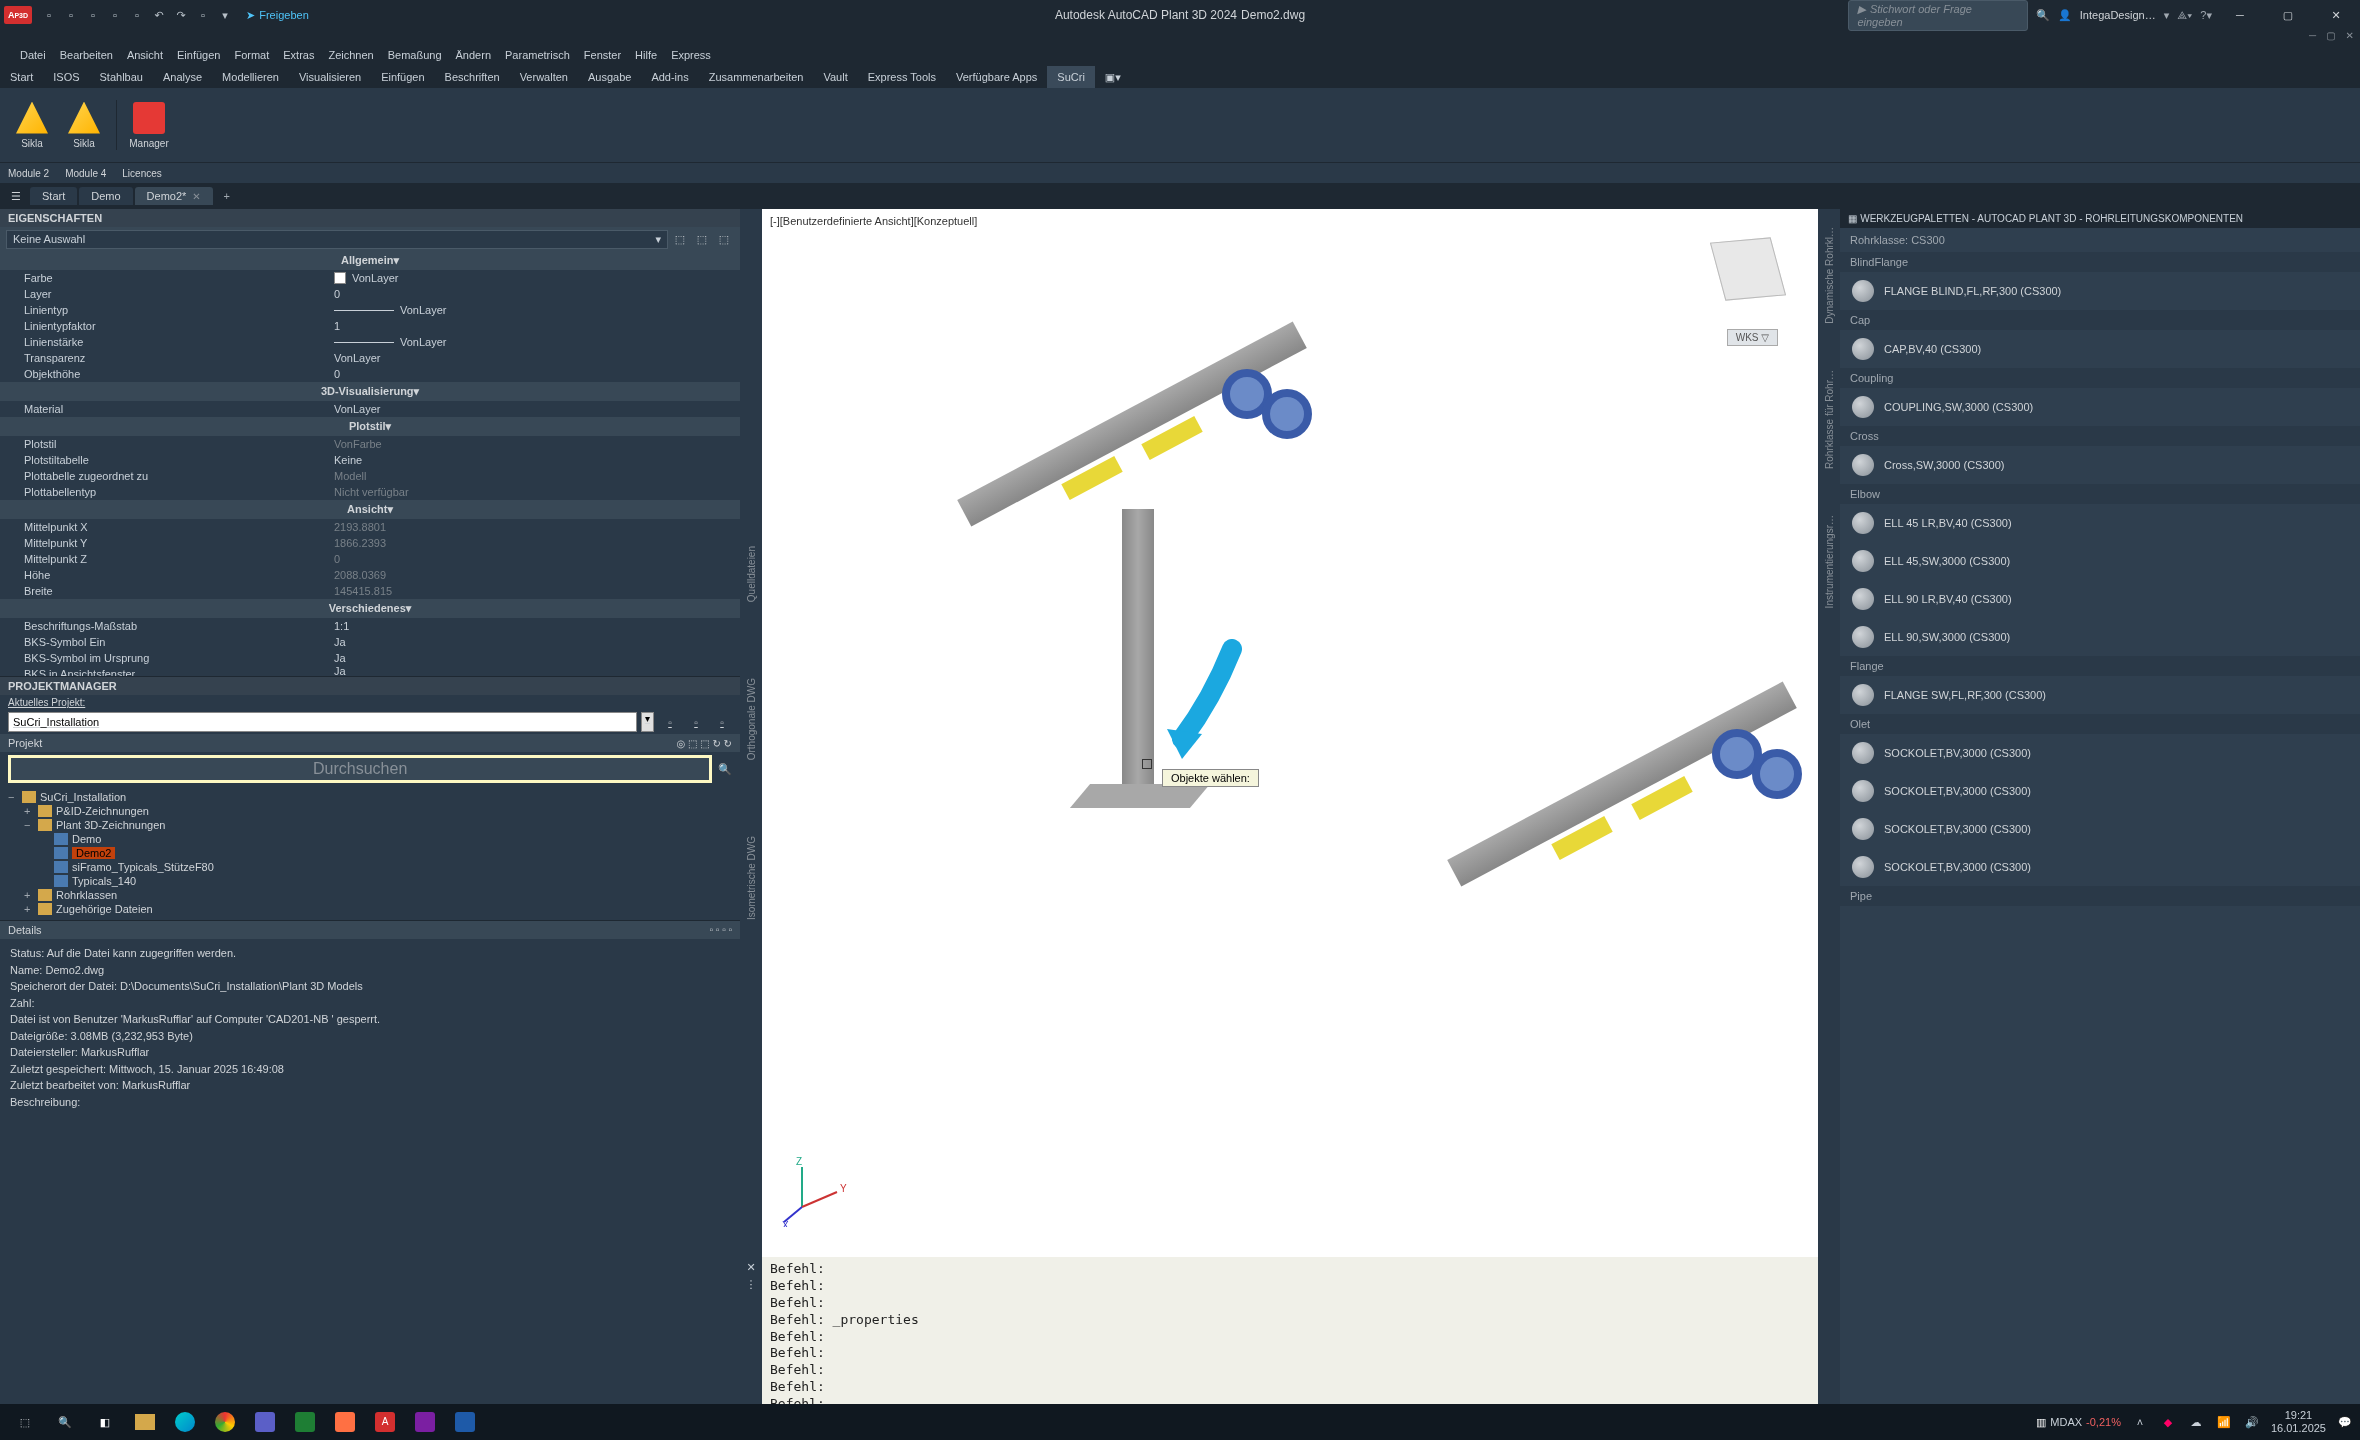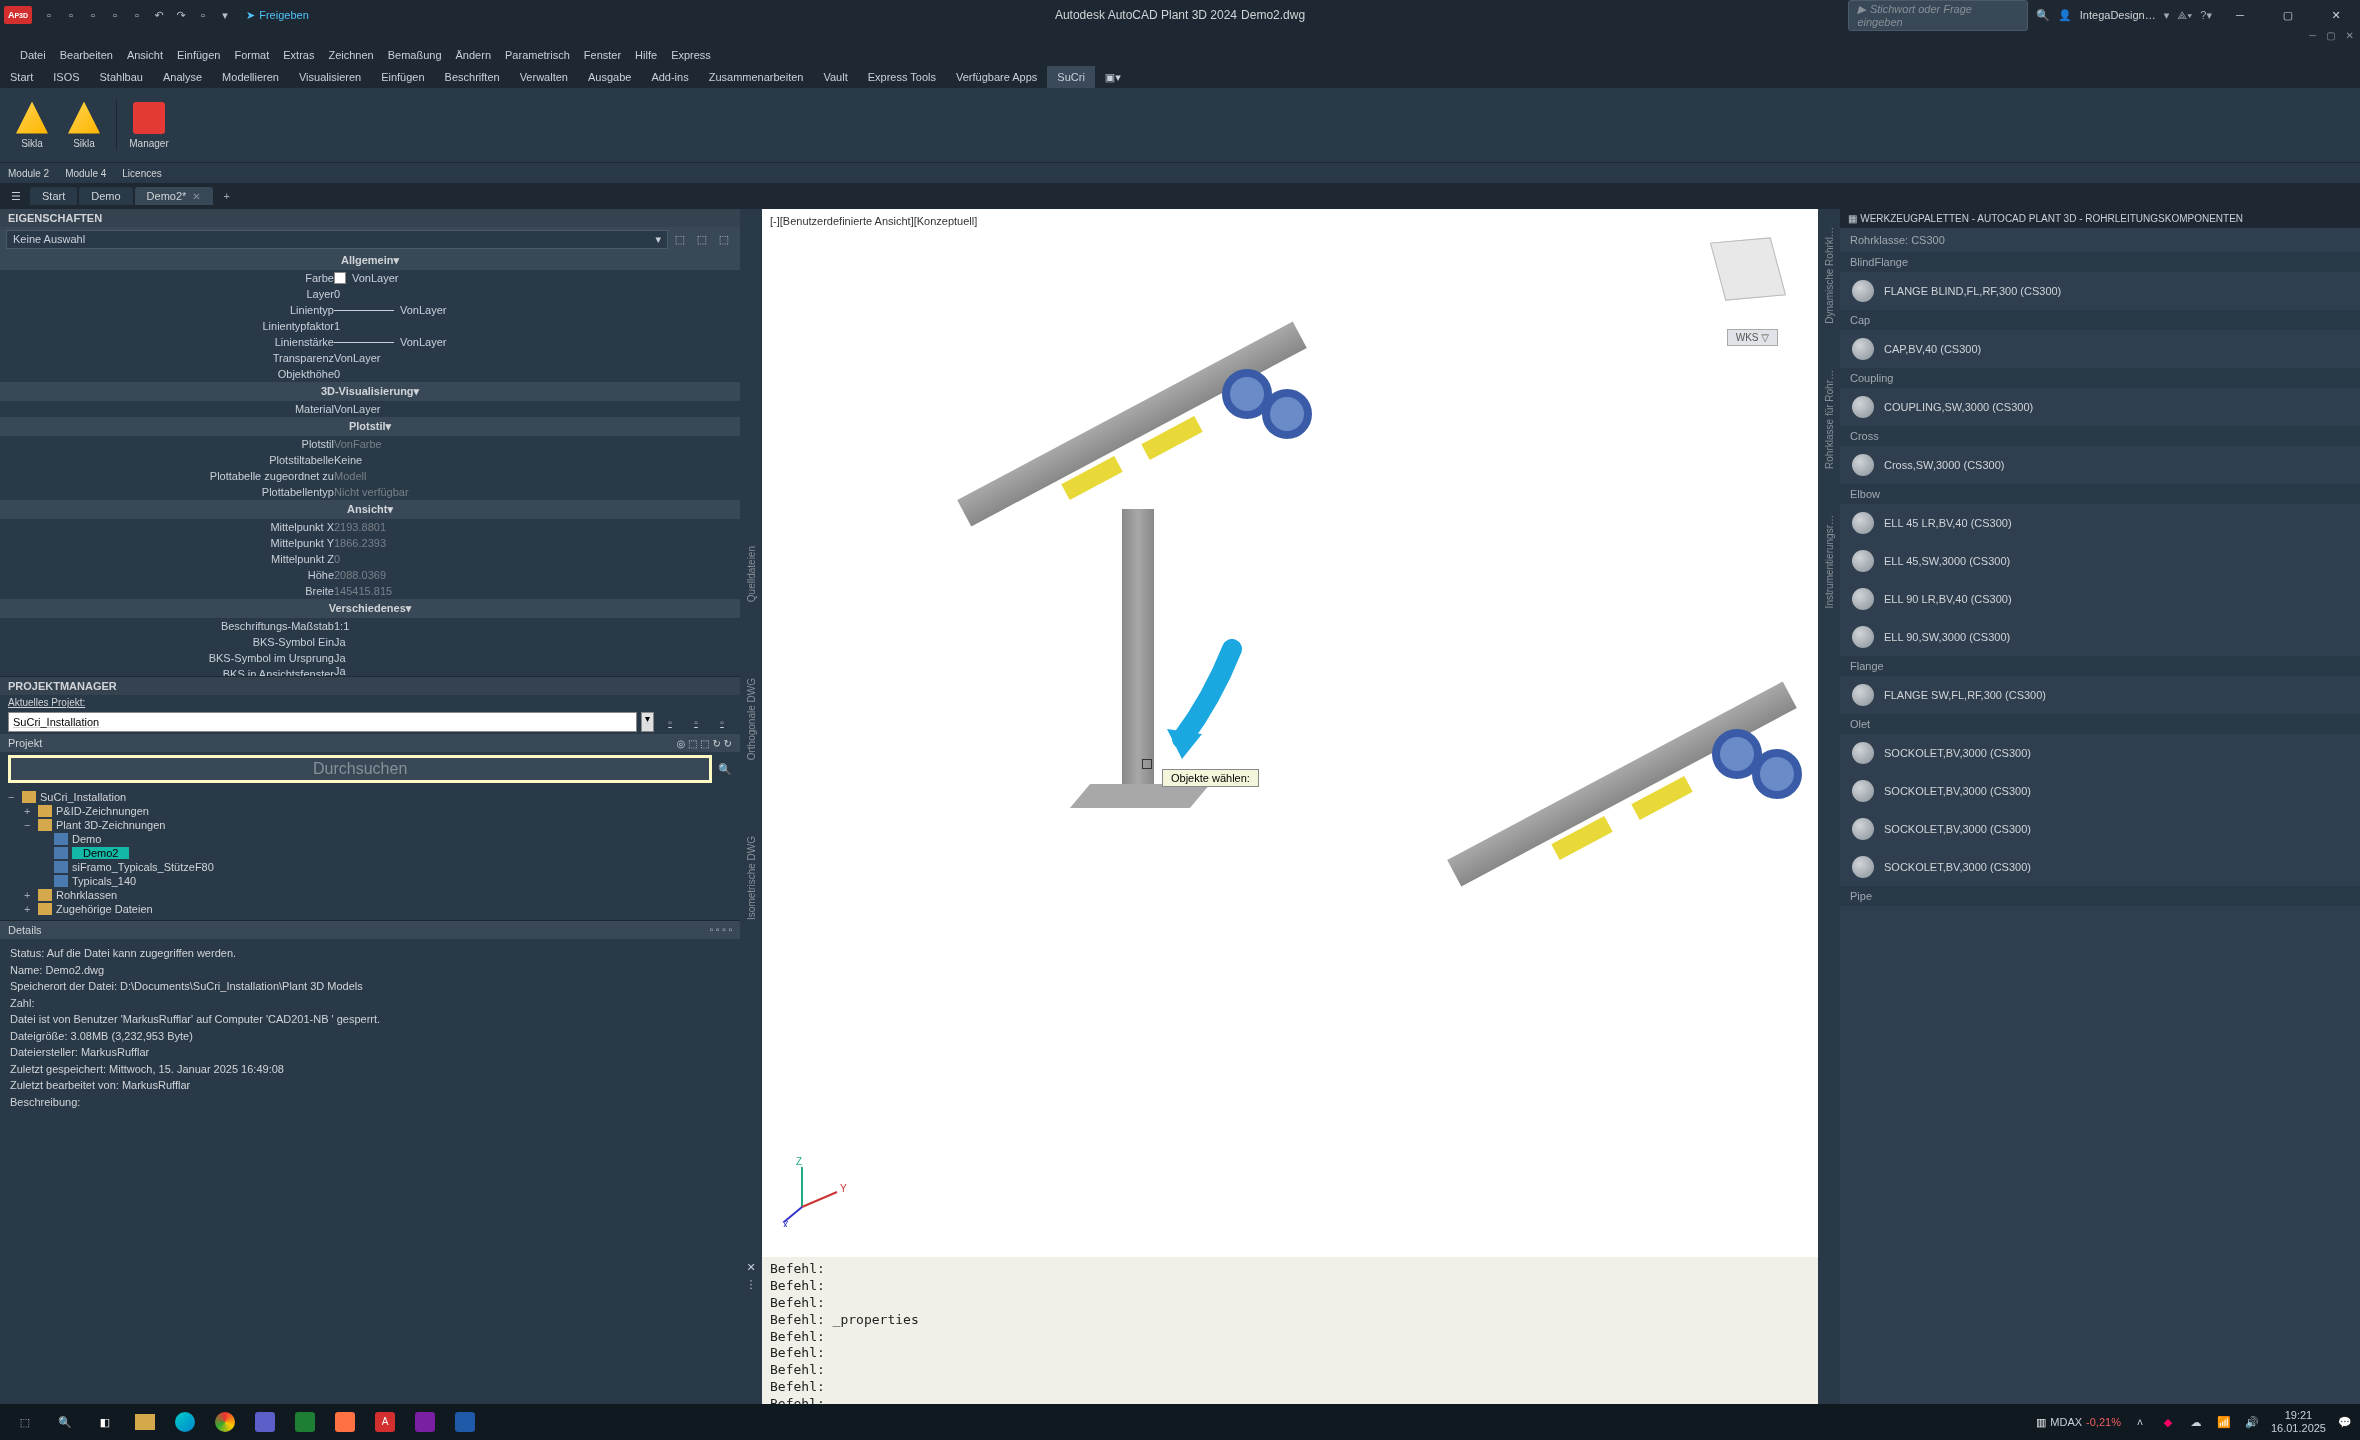--- a/index.html
+++ b/index.html
@@ -49,21 +49,21 @@
 .center { flex: 1; display: flex; flex-direction: column; background: #1e2832; position: relative; }
 .right-panel { width: 542px; display: flex; }
 
 
 .panel-title { background: #35424f; padding: 3px 8px; font-size: 11px; font-weight: bold; color: #d0d4d8; }
 .sel-row { display: flex; align-items: center; background: #384856; padding: 2px 6px; }
 .sel-dd { flex: 1; background: #2a3948; border: 1px solid #4a5a68; padding: 2px 6px; font-size: 11px; color: #c8d0d8; }
 .sel-ico { width: 20px; height: 20px; display: flex; align-items: center; justify-content: center; cursor: pointer; margin-left: 2px; }
 .prop-section { background: #384856; padding: 3px 12px; font-size: 11px; font-weight: bold; display: flex; justify-content: center; cursor: pointer; }
 .prop-row { display: flex; padding: 2px 0 2px 24px; font-size: 11px; }
-.prop-label { width: 310px; color: #c8d0d8; text-align: right; }
+.prop-label { width: 310px; color: #c8d0d8; }
 .prop-val { flex: 1; color: #c8d0d8; display: flex; align-items: center; gap: 6px; }
 .prop-val.dim { color: #788088; }
 .swatch { width: 12px; height: 12px; border: 1px solid #888; background: #fff; display: inline-block; }
 .line-samp { width: 60px; height: 1px; background: #c8d0d8; display: inline-block; }
 
 .props-scroll { flex: 0 0 auto; overflow: hidden; }
 
 
 .pm { flex: 1; display: flex; flex-direction: column; border-top: 1px solid #1e2832; }
 .pm-row { display: flex; padding: 2px 8px; font-size: 10px; gap: 4px; text-decoration: underline; }
@@ -72,21 +72,21 @@
 .pm-search { background: #2a3948; padding: 3px 8px; display: flex; align-items: center; gap: 6px; }
 .pm-search-inp { flex: 1; background: #384856; border: 3px solid #fef9c3; padding: 2px 6px; color: #889098; font-size: 16px; text-align: center; }
 .tree { padding: 4px 8px; font-size: 11px; }
 .tree-node { display: flex; align-items: center; gap: 4px; padding: 1px 0; cursor: pointer; }
 .tree-indent1 { padding-left: 16px; }
 .tree-indent2 { padding-left: 32px; }
 .tree-exp { width: 10px; color: #a0a8b0; }
 .tree-ico { width: 14px; height: 12px; }
 .folder-ico { background: #d4a84b; }
 .dwg-ico { background: #4a7ab0; }
-.tree-lbl.sel { background: #14b8a6; color: #000; padding: 0 11px; }
+.tree-lbl.sel { background: #c2410c; color: #000; padding: 0 4px; }
 
 
 .details { border-top: 1px solid #1e2832; }
 .details-head { background: #384856; padding: 3px 8px; font-size: 11px; display: flex; justify-content: space-between; }
 .details-body { padding: 6px 10px; font-size: 11px; line-height: 1.5; height: 170px; }
 
 
 .viewport-wrap { flex: 1; display: flex; }
 .vtabs { width: 22px; background: #2a3948; display: flex; flex-direction: column; align-items: center; justify-content: center; gap: 60px; }
 .vtab { writing-mode: vertical-rl; transform: rotate(180deg); font-size: 10px; color: #889098; cursor: pointer; padding: 8px 2px; }

